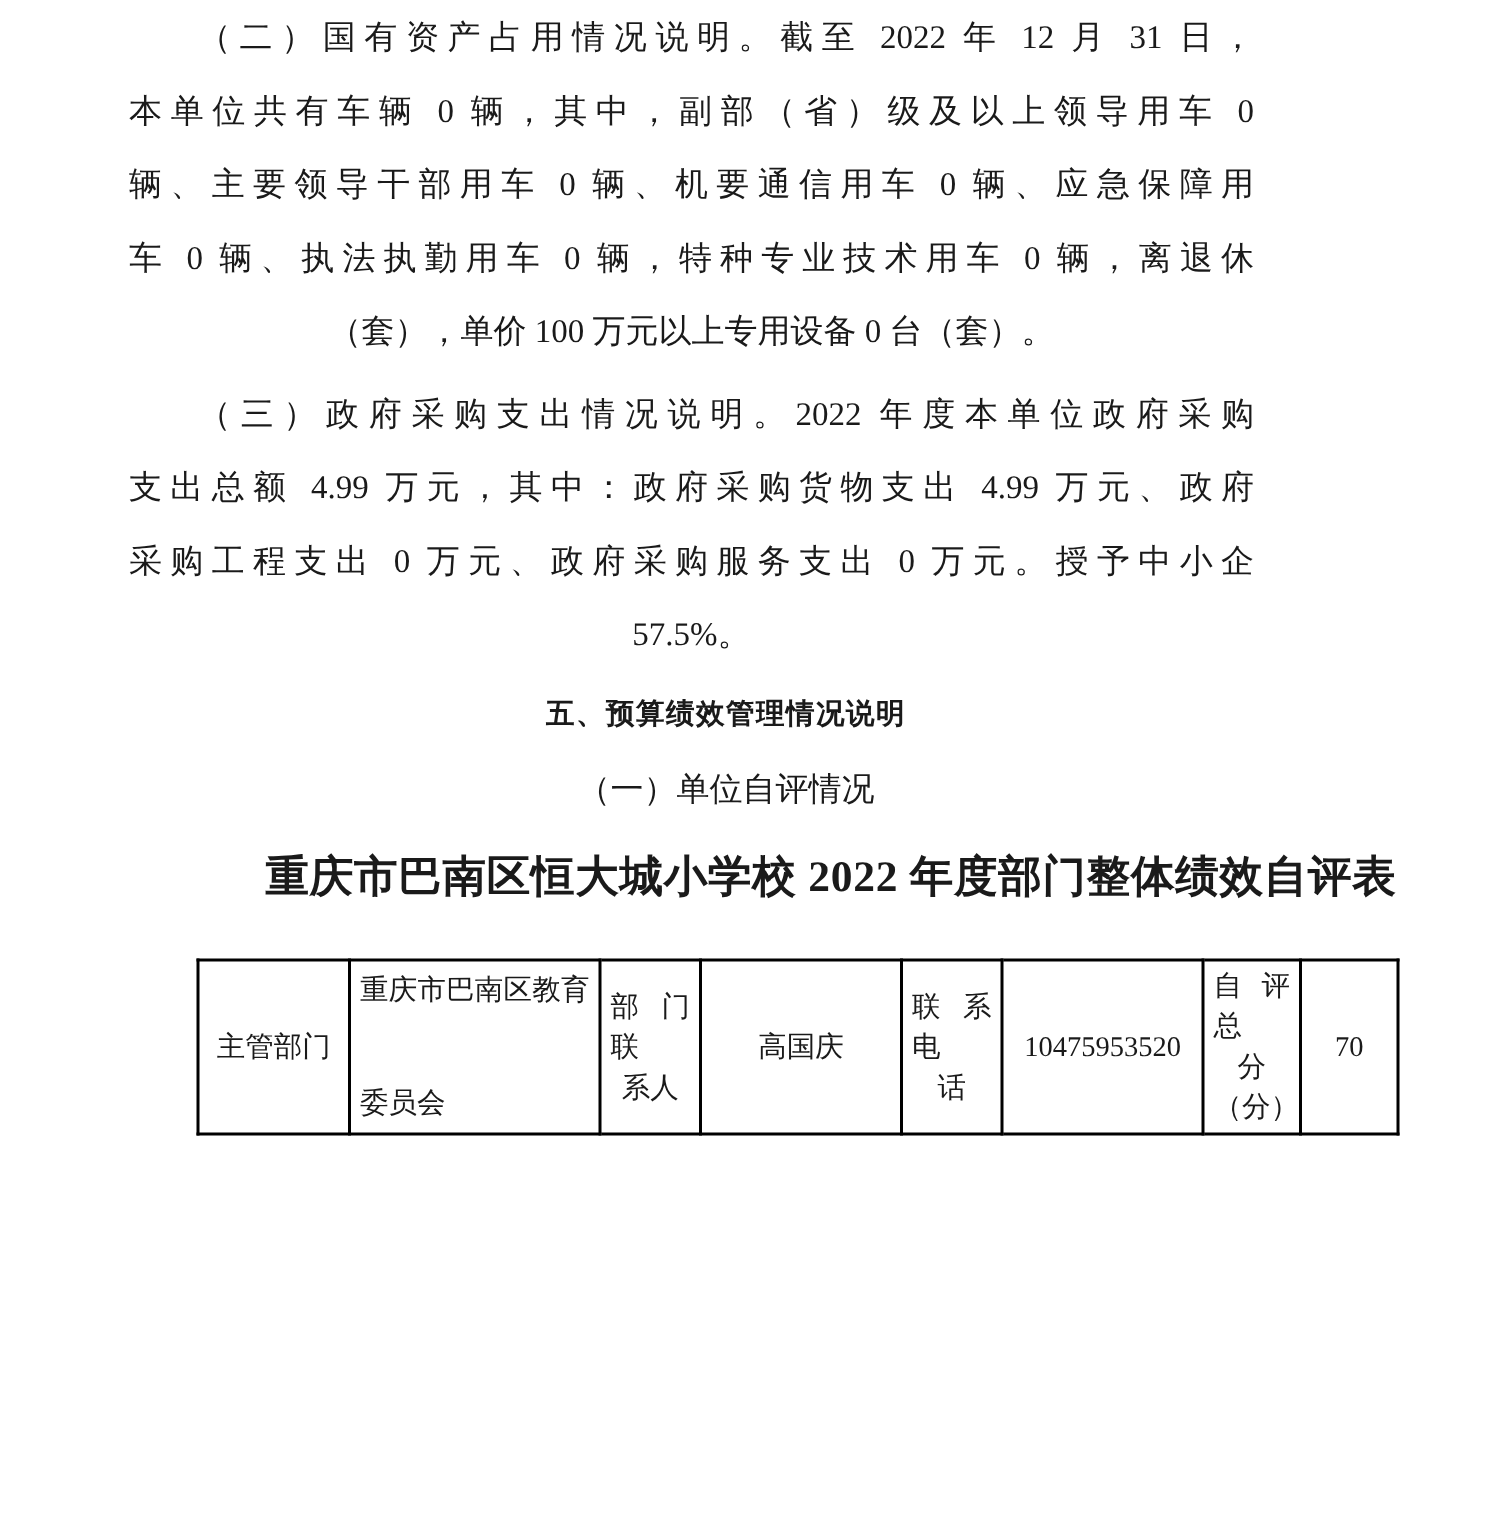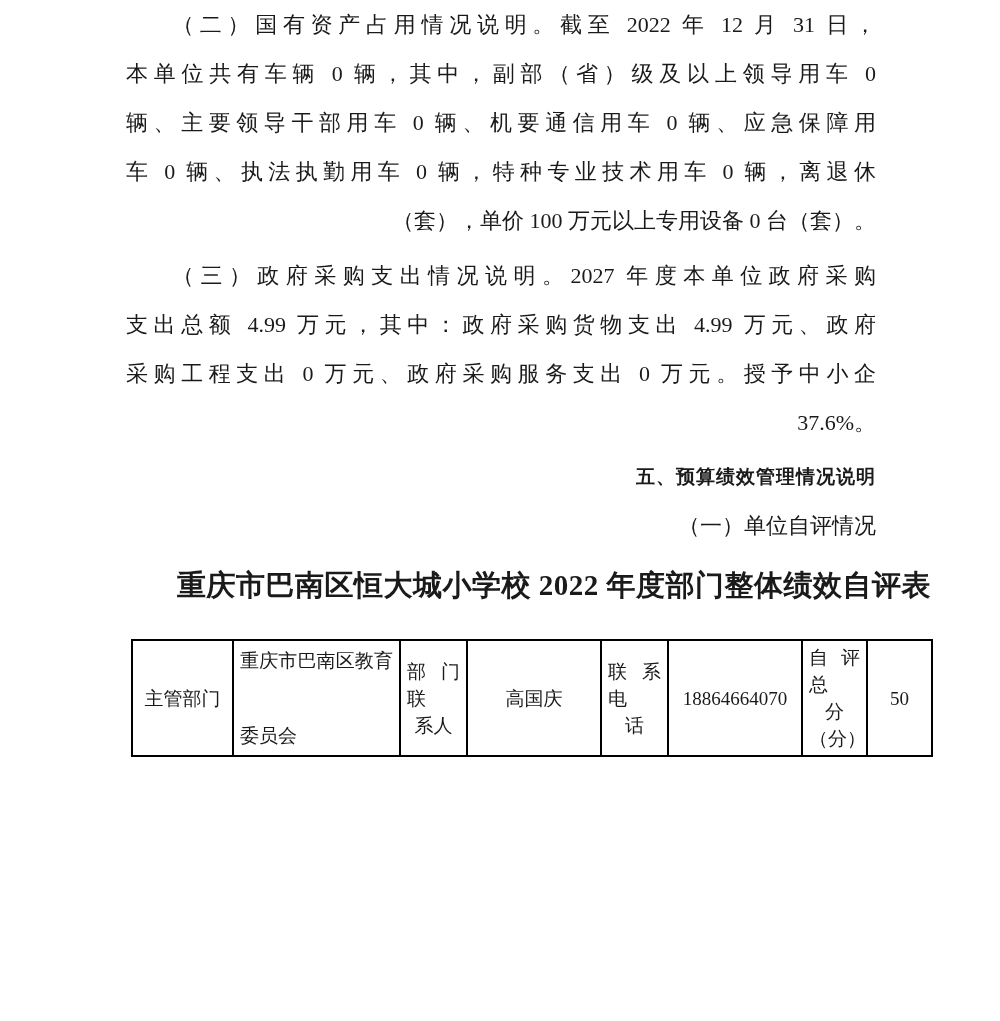--- a/index.html
+++ b/index.html
@@ -11,30 +11,29 @@
   html, body { margin: 0; padding: 0; }
   body {
     width: 1000px;
     height: 1021px;
     background: var(--bg);
     color: var(--text);
     overflow: hidden;
     font-family: "Liberation Serif", "DejaVu Serif", serif;
   }
   .textblock {
-    padding-left: 114px;
+    padding-left: 86px;
     width: 885px; 
-    margin-left: 12px;
   }
   .line {
     width: 750px;
     height: 49px;
     line-height: 49px;
     font-size: 22px;
-    text-align: right;
+    text-align: center;
   }
   .j {
     text-align: justify;
     text-align-last: justify;
     text-justify: inter-character;
   }
   .ind { text-indent: 46px; }
   .heading {
     font-family: "Liberation Sans", "DejaVu Sans", sans-serif;
     font-weight: bold;
@@ -85,24 +84,24 @@
 
     <div class="para">
       <div class="line j ind">（二）国有资产占用情况说明。截至 2022 年 12 月 31 日，</div>
       <div class="line j">本单位共有车辆 0 辆，其中，副部（省）级及以上领导用车 0</div>
       <div class="line j">辆、主要领导干部用车 0 辆、机要通信用车 0 辆、应急保障用</div>
       <div class="line j">车 0 辆、执法执勤用车 0 辆，特种专业技术用车 0 辆，离退休</div>
       <div class="line">（套），单价 100 万元以上专用设备 0 台（套）。</div>
     </div>
 
     <div class="para gap-sm">
-      <div class="line j ind">（三）政府采购支出情况说明。2027 年度本单位政府采购</div>
+      <div class="line j ind">（三）政府采购支出情况说明。2022 年度本单位政府采购</div>
       <div class="line j">支出总额 4.99 万元，其中：政府采购货物支出 4.99 万元、政府</div>
       <div class="line j">采购工程支出 0 万元、政府采购服务支出 0 万元。授予中小企</div>
-      <div class="line">37.6%。</div>
+      <div class="line">57.5%。</div>
     </div>
 
     <div class="line heading ind gap-xs">五、预算绩效管理情况说明</div>
 
     <div class="line ind">（一）单位自评情况</div>
 
 
   </div>
 
   <div class="table-title">重庆市巴南区恒大城小学校 2022 年度部门整体绩效自评表</div>
@@ -132,27 +131,27 @@
         <div class="cl">系人</div>
       </td>
       <td>
         <div class="cl">高国庆</div>
       </td>
       <td>
         <div class="cl stretch">联系电</div>
         <div class="cl">话</div>
       </td>
       <td>
-        <div class="cl">18864664070</div>
+        <div class="cl">10475953520</div>
       </td>
       <td>
         <div class="cl stretch">自评总</div>
         <div class="cl">分</div>
         <div class="cl">（分）</div>
       </td>
       <td>
-        <div class="cl">50</div>
+        <div class="cl">70</div>
       </td>
     </tr>
   </tbody>
     </table>
 
 </div>
 
 </body></html>

